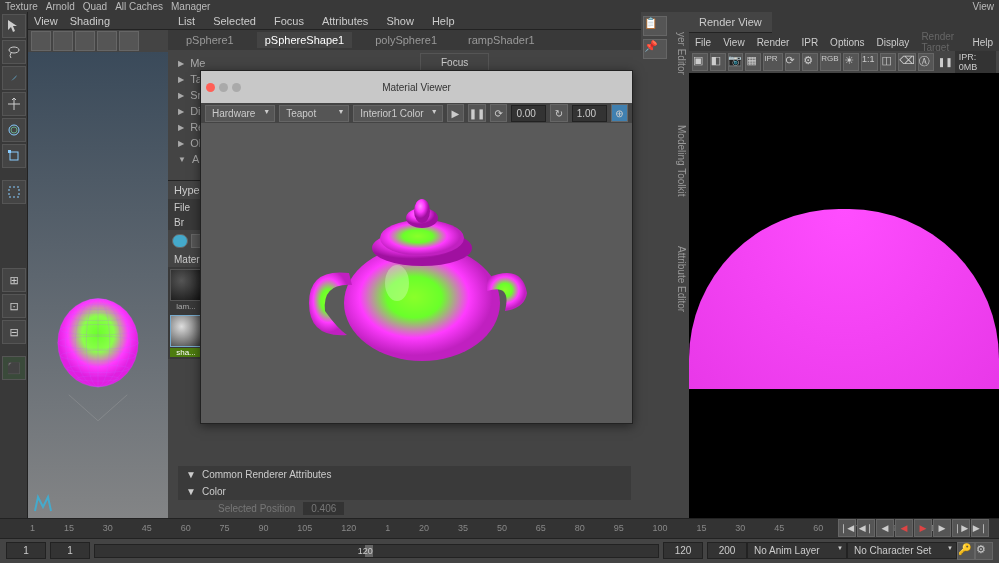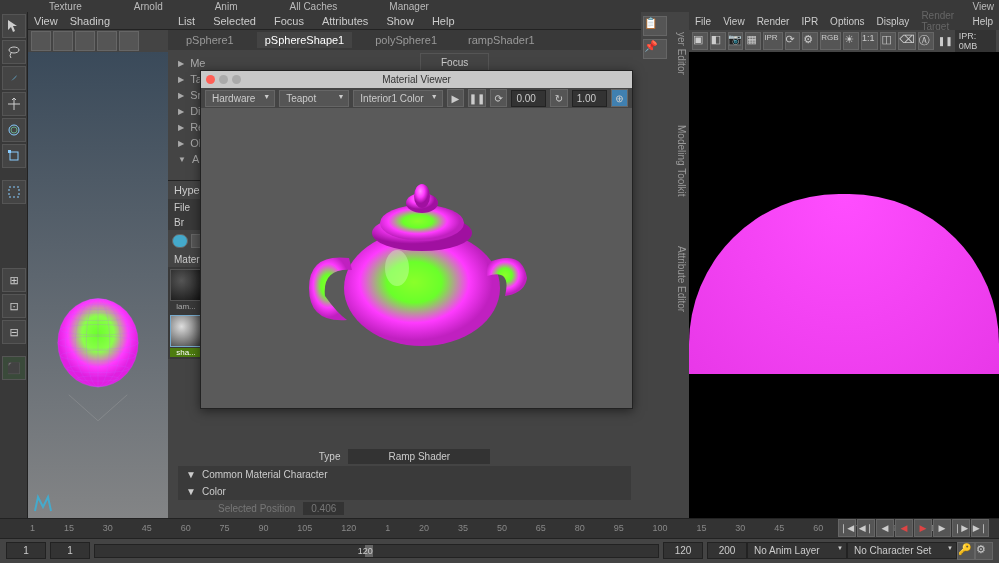--- a/index.html
+++ b/index.html
@@ -1,20 +1,20 @@
 <!DOCTYPE html>
 <html><head>
 <meta charset="utf-8">
 <style>
 * { margin: 0; padding: 0; box-sizing: border-box; font-family: Arial, sans-serif; }
 body { background: #393939; color: #ccc; font-size: 11px; width: 999px; height: 563px; overflow: hidden; position: relative; }
 
 
 .top-bar { height: 12px; background: #393939; display: flex; align-items: center; padding: 0 5px; gap: 8px; font-size: 10px; }
-.top-bar span { color: #bbb; margin-left: 44px; }
+.top-bar span { color: #bbb; }
 
 
 .main-container { display: flex; height: 551px; }
 
 
 .left-toolbar { width: 28px; background: #393939; display: flex; flex-direction: column; gap: 2px; padding: 2px; border-right: 1px solid #222; }
 .tool-icon { width: 24px; height: 24px; background: #444; border: 1px solid #555; display: flex; align-items: center; justify-content: center; color: #ccc; cursor: pointer; }
 .tool-icon svg { width: 16px; height: 16px; }
 
 
@@ -32,21 +32,21 @@
 
 
 .center-panel { flex: 1; display: flex; flex-direction: column; background: #393939; }
 .center-menu { height: 18px; background: #393939; display: flex; align-items: center; padding: 0 10px; gap: 18px; font-size: 11px; border-bottom: 1px solid #222; }
 .center-tabs { height: 20px; background: #393939; display: flex; align-items: center; padding: 0 10px; gap: 15px; font-size: 11px; }
 .tab { padding: 2px 8px; color: #999; cursor: pointer; }
 .tab.active { background: #444; color: #fff; }
 
 
 .material-viewer { position: absolute; left: 200px; top: 70px; width: 433px; background: #444; border: 1px solid #222; box-shadow: 0 2px 10px rgba(0,0,0,0.5); z-index: 10; }
-.mv-titlebar { height: 17px; background: #c8c8c8; display: flex; align-items: center; padding: 0 5px; position: relative; }
+.mv-titlebar { height: 32px; background: #c8c8c8; display: flex; align-items: center; padding: 0 5px; position: relative; }
 .mv-titlebar .dots { display: flex; gap: 4px; }
 .mv-titlebar .dot { width: 9px; height: 9px; border-radius: 50%; }
 .mv-title { position: absolute; left: 50%; transform: translateX(-50%); color: #333; font-size: 10px; }
 .mv-toolbar { height: 20px; background: #444; display: flex; align-items: center; padding: 0 4px; gap: 4px; }
 .mv-dropdown { background: #555; border: 1px solid #666; padding: 2px 18px 2px 6px; font-size: 10px; color: #ccc; position: relative; cursor: pointer; }
 .mv-dropdown::after { content: '▼'; position: absolute; right: 4px; font-size: 7px; }
 .mv-numbox { background: #333; border: 1px solid #222; padding: 2px 4px; font-size: 10px; color: #ccc; width: 36px; }
 .mv-iconbtn { width: 18px; height: 18px; background: #555; border: 1px solid #666; cursor: pointer; display: flex; align-items: center; justify-content: center; color: #ccc; font-size: 10px; }
 .mv-iconbtn.blue { background: #4080b0; }
 .mv-viewport { height: 300px; background: #5a5a5a; display: flex; align-items: center; justify-content: center; position: relative; }
@@ -113,21 +113,21 @@
 
 
 .maya-logo { position: absolute; bottom: 50px; left: 5px; width: 20px; height: 20px; }
 </style>
 </head>
 <body>
 
 <div class="top-bar">
   <span>Texture</span>
   <span>Arnold</span>
-  <span>Anim</span>
+  <span>Quad</span>
   <span>All Caches</span>
   <span>Manager</span>
   <span style="margin-left:auto">View</span>
 </div>
 
 <div class="main-container">
 
   <div class="left-toolbar">
     <div class="tool-icon">
         <svg viewBox="0 0 16 16">
@@ -306,27 +306,23 @@
         <div class="mat-thumbs">
           <div style="display:flex;flex-direction:column">
             <div class="mat-thumb selected" style="background:radial-gradient(circle at 35% 35%, #ddd, #333)"></div>
             <div class="mat-label" style="background:#4d7c0f;color:#fff">sha...</div>
           </div>
         </div>
       </div>
 
       <div style="position:absolute; bottom:0; left:0; right:0;">
         <div class="bottom-attrs">
-          <div class="attr-row" style="justify-content:center">
-            <span>Type</span>
-            <span style="background:#333;padding:2px 40px">Ramp Shader</span>
-          </div>
           <div class="collapse-header">
             <span>▼</span>
-            <span>Common Material Character</span>
+            <span>Common Renderer Attributes</span>
           </div>
           <div class="collapse-header">
             <span>▼</span>
             <span>Color</span>
           </div>
           <div class="attr-row" style="padding-left:40px;color:#777">
             <span>Selected Position</span>
             <span style="background:#333;padding:1px 8px">0.406</span>
           </div>
         </div>
@@ -360,20 +356,21 @@
     <div class="mini-icon" style="width:24px;height:20px">📌</div>
   </div>
 
   <div class="right-tabs">
     <div class="vtab">yer Editor</div>
     <div class="vtab">Modeling Toolkit</div>
     <div class="vtab">Attribute Editor</div>
   </div>
 
   <div class="render-panel">
+    <div><span class="render-tab">Render View</span></div>
     <div class="render-menu">
       <span>File</span>
       <span>View</span>
       <span>Render</span>
       <span>IPR</span>
       <span>Options</span>
       <span>Display</span>
       <span class="disabled">Render Target</span>
       <span>Help</span>
     </div>

